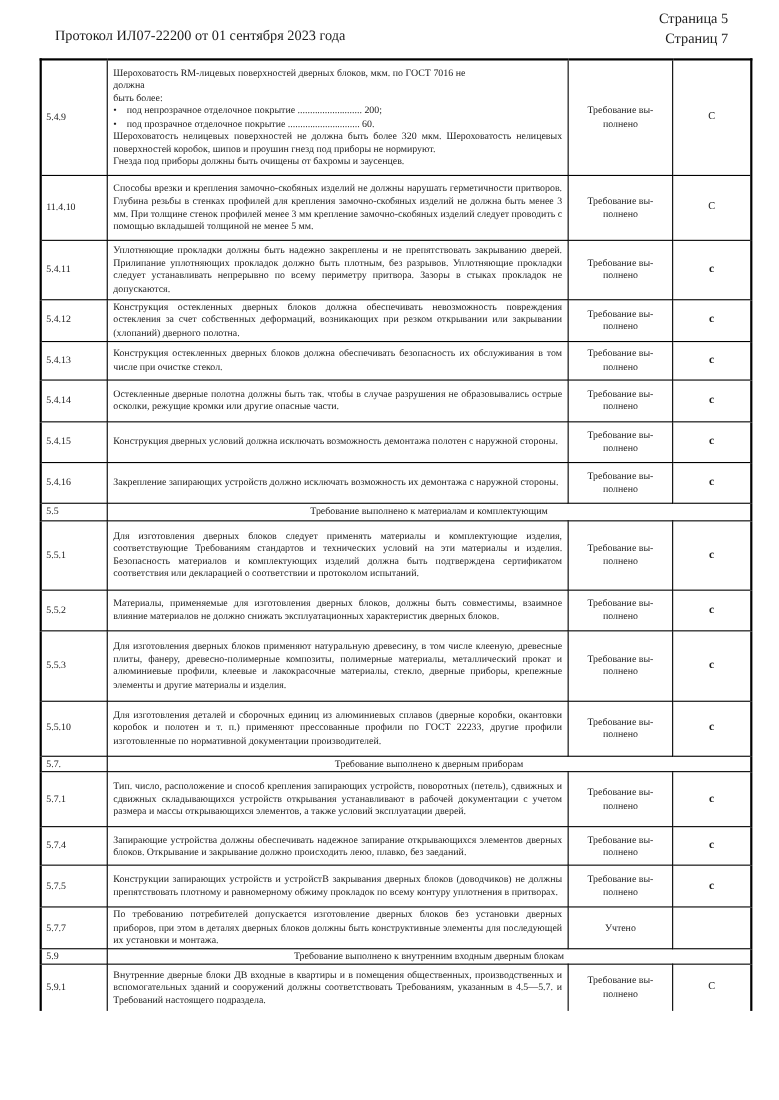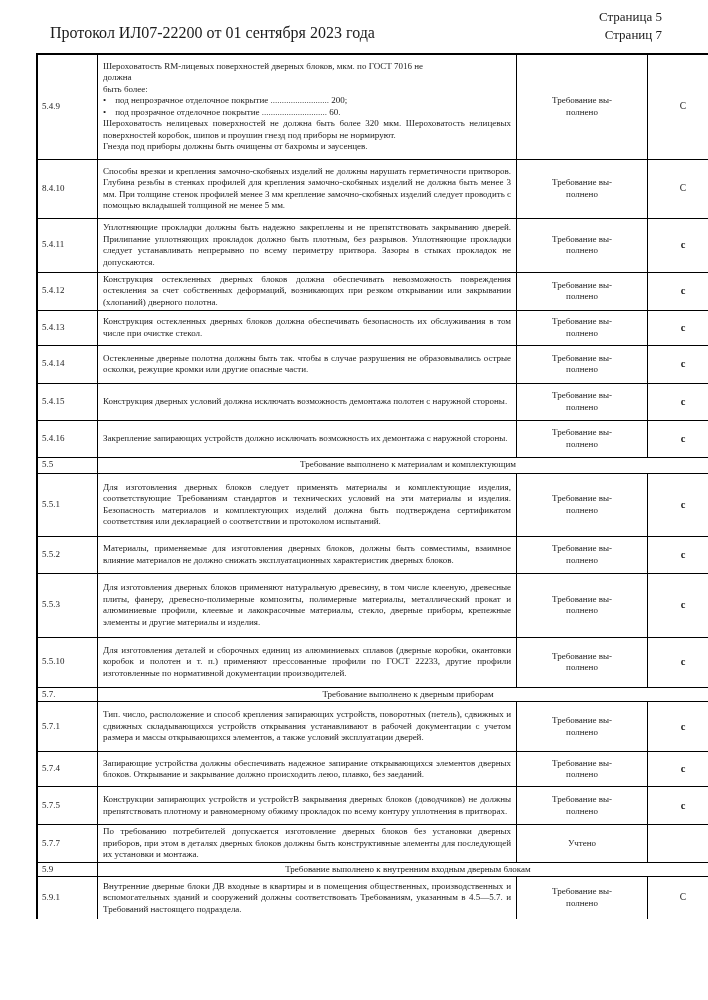--- a/index.html
+++ b/index.html
@@ -13,21 +13,21 @@
     height: 1000px;
     background: #ffffff;
     color: #1b1b1b;
     font-family: "Liberation Serif", "DejaVu Serif", serif;
     overflow: hidden;
   }
   .doc-header-title {
     position: absolute;
     left: 50px;
     top: 24px;
-    font-size: 16px;
+    font-size: 13px;
   }
   .page-info {
     position: absolute;
     right: 46px;
     top: 8px;
     text-align: right;
     font-size: 13px;
     line-height: 18px;
   }
   table.req-table {
@@ -61,21 +61,21 @@
   td.reqtext {
     width: 408px;
     text-align: justify;
     white-space: pre-line;
     padding: 1px 5px;
   }
   td.status {
     width: 90px;
     text-align: center;
     font-size: 9px;
-    padding: 1px 20px;
+    padding: 1px 2px;
   }
   td.mark {
     width: 62px;
     text-align: center;
     font-size: 9.5px;
   }
   td.mark.bold {
     font-weight: bold;
     font-size: 10.5px;
   }
@@ -124,21 +124,21 @@
 должна
 быть более:
 •&nbsp;&nbsp;&nbsp;&nbsp;под непрозрачное отделочное покрытие .......................... 200;
 •&nbsp;&nbsp;&nbsp;&nbsp;под прозрачное отделочное покрытие ............................. 60.
 Шероховатость нелицевых поверхностей не должна быть более 320 мкм. Шероховатость нелицевых поверхностей коробок, шипов и проушин гнезд под приборы не нормируют.
 Гнезда под приборы должны быть очищены от бахромы и заусенцев.</td>
           <td class="status">Требование вы-полнено</td>
           <td class="mark">С</td>
         </tr>
         <tr data-clause="5.4.10">
-          <td class="clause">8.4.10</td>
+          <td class="clause">11.4.10</td>
           <td class="reqtext">Способы врезки и крепления замочно-скобяных изделий не должны нарушать герметичности притворов. Глубина резьбы в стенках профилей для крепления замочно-скобяных изделий не должна быть менее 3 мм. При толщине стенок профилей менее 3 мм крепление замочно-скобяных изделий следует проводить с помощью вкладышей толщиной не менее 5 мм.</td>
           <td class="status">Требование вы-полнено</td>
           <td class="mark">С</td>
         </tr>
         <tr data-clause="5.4.11">
           <td class="clause">5.4.11</td>
           <td class="reqtext">Уплотняющие прокладки должны быть надежно закреплены и не препятствовать закрыванию дверей. Прилипание уплотняющих прокладок должно быть плотным, без разрывов. Уплотняющие прокладки следует устанавливать непрерывно по всему периметру притвора. Зазоры в стыках прокладок не допускаются.</td>
           <td class="status">Требование вы-полнено</td>
           <td class="mark bold">с</td>
         </tr>

